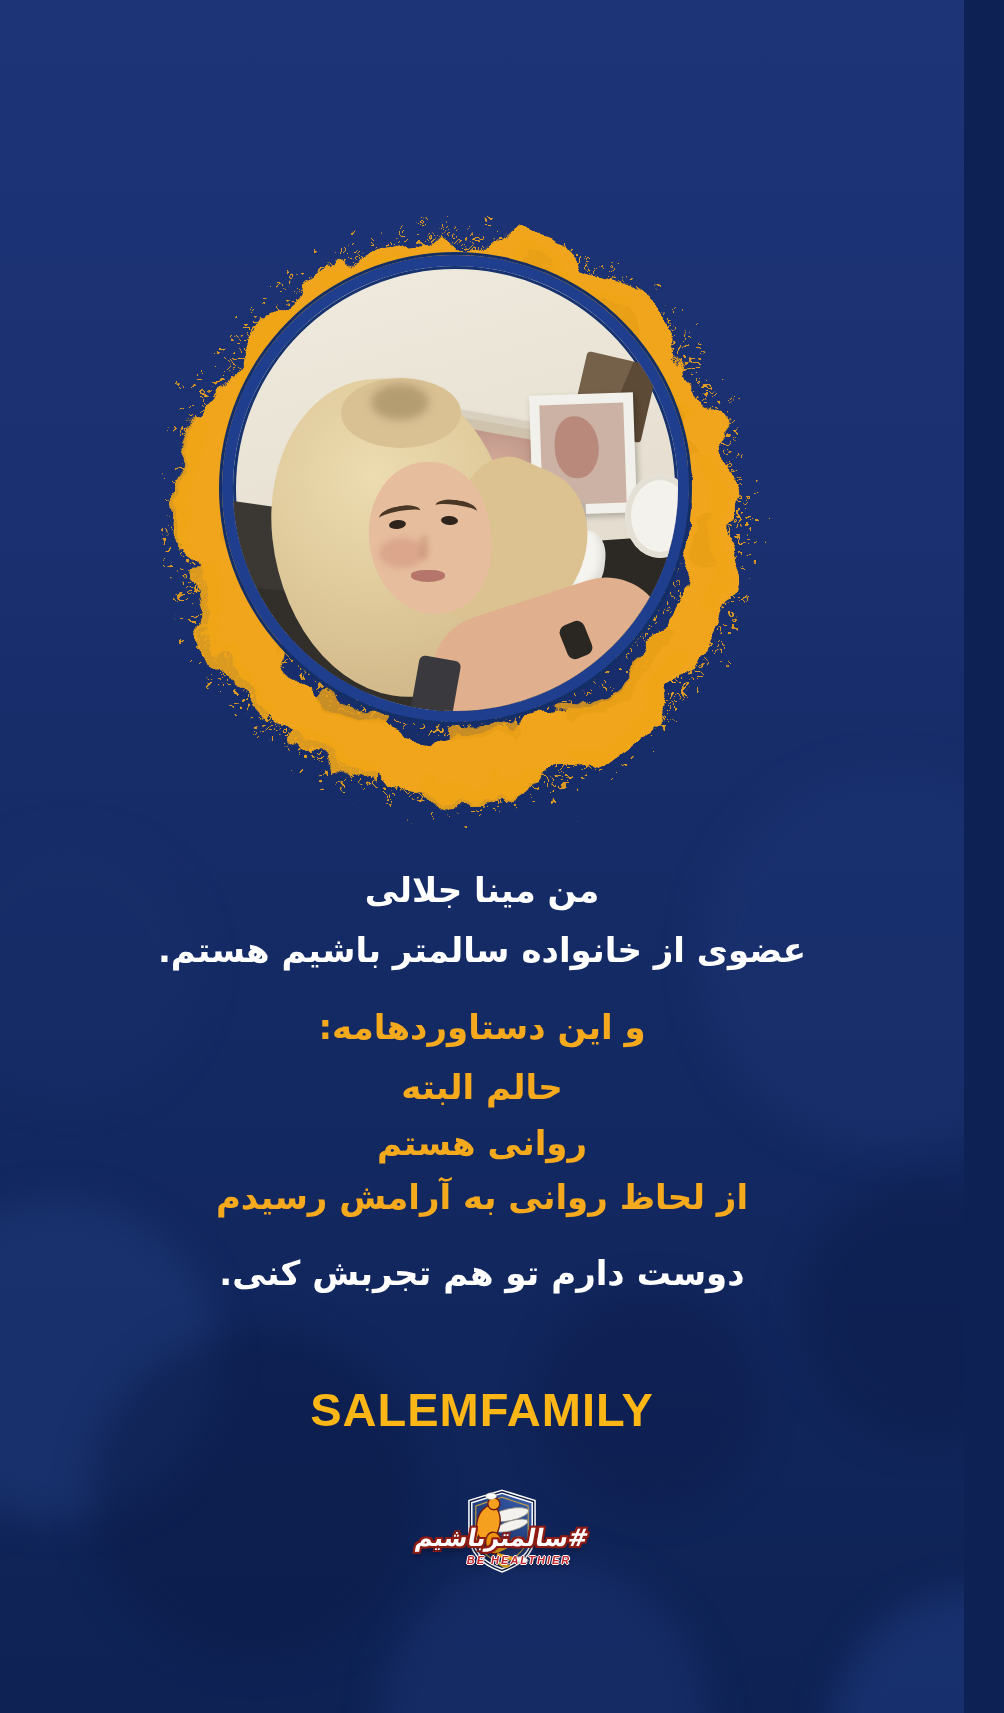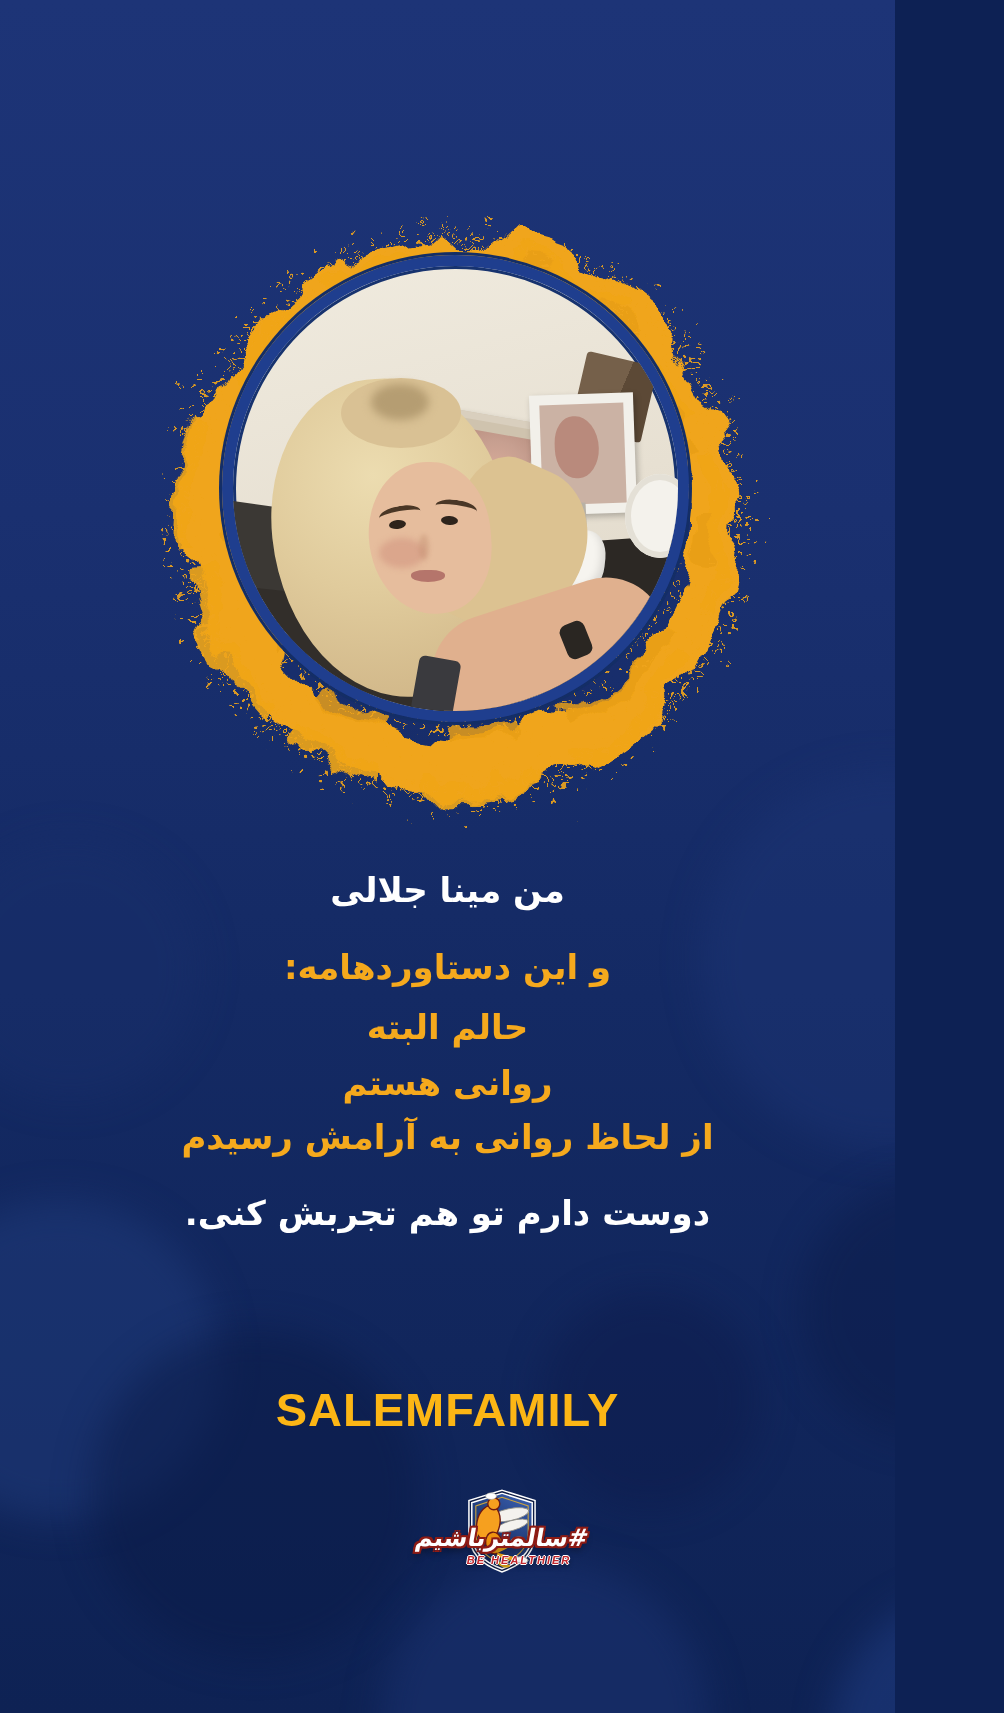--- a/index.html
+++ b/index.html
@@ -1,17 +1,17 @@
 <!DOCTYPE html>
 <html lang="fa"><head>
 <meta charset="utf-8">
 <style>
   html,body{margin:0;padding:0;background:#0d2154;}
   .poster{
-    position:relative;width:895px;height:1713px;overflow:hidden;
+    position:relative;width:964px;height:1713px;overflow:hidden;
     background:linear-gradient(180deg,#1d3477 0%,#1a3070 30%,#142a64 58%,#0e2254 100%);
     font-family:"DejaVu Sans",sans-serif;
   }
   
   .bokeh{position:absolute;border-radius:50%;filter:blur(18px);}
   .b1{left:-100px;top:1200px;width:320px;height:320px;background:rgba(31,58,122,.55);}
   .b2{left:90px;top:1330px;width:330px;height:330px;background:rgba(10,25,70,.5);}
   .b3{left:380px;top:1560px;width:330px;height:330px;background:rgba(27,52,115,.5);}
   .b4{left:700px;top:770px;width:380px;height:380px;background:rgba(28,54,118,.45);}
   .b5{left:800px;top:1180px;width:260px;height:260px;background:rgba(12,26,72,.45);}
@@ -158,20 +158,21 @@
     <div class="eye eye2"></div>
     <div class="nose"></div>
     <div class="lips"></div>
     <div class="shoulder"></div>
     <div class="strap"></div>
     <div class="watch"></div>
   </div>
 
   <div class="text-block">
     <p>من مینا جلالی</p>
+    <p class="mt16">عضوی از خانواده سالمتر باشیم هستم.</p>
     <p class="gold mt33">و این دستاوردهامه:</p>
     <p class="gold mt16">حالم البته</p>
     <p class="gold mt12">روانی هستم</p>
     <p class="gold mt10">از لحاظ روانی به آرامش رسیدم</p>
     <p class="mt32">دوست دارم تو هم تجربش کنی.</p>
   </div>
 
   <div class="promo">SALEMFAMILY</div>
 
   <div class="logo">

